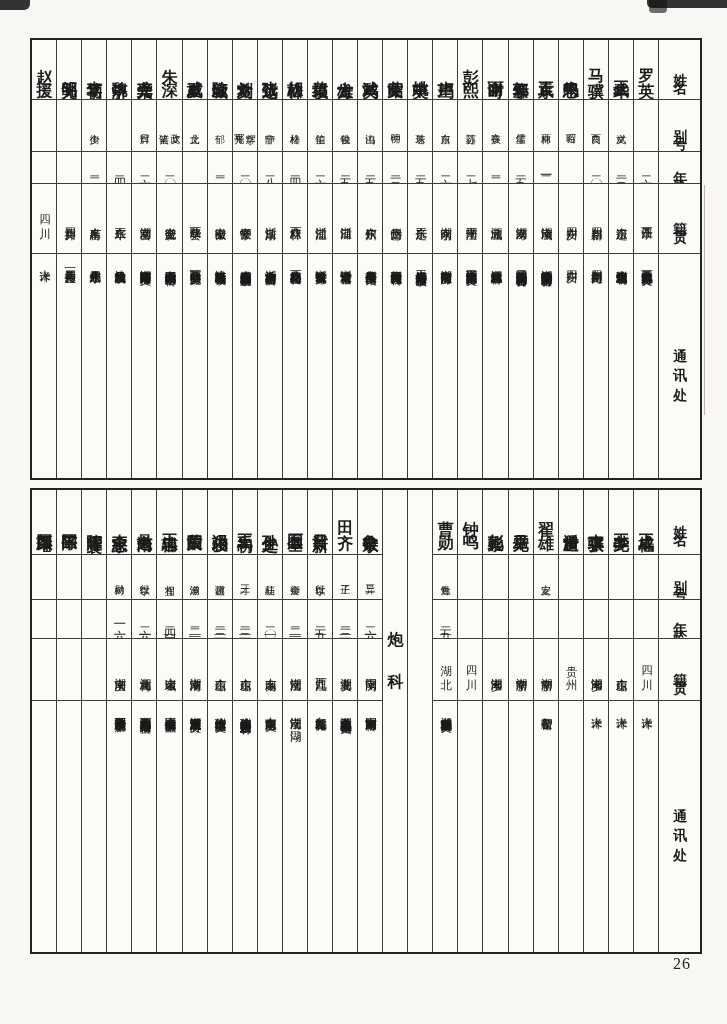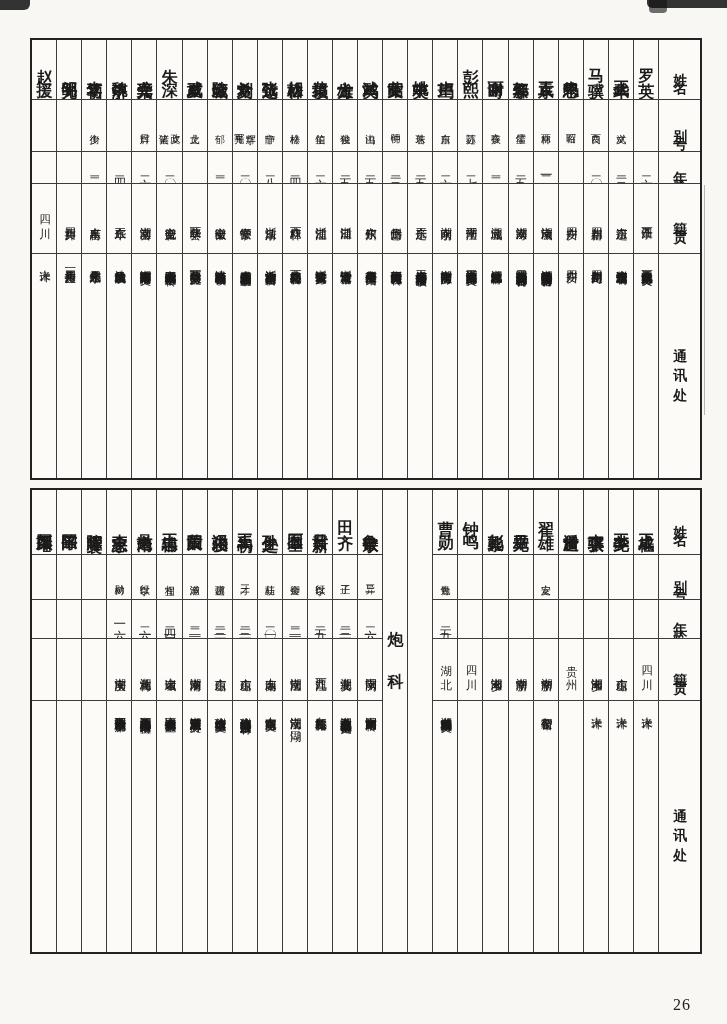--- a/index.html
+++ b/index.html
@@ -63,21 +63,21 @@
   .header-cell .vtext{font-size:14px;font-weight:bold;letter-spacing:.55em;}
   .header-cell.wide .vtext{letter-spacing:1.45em;}
 
   .divider-col{justify-content:flex-start;align-items:center;}
   .section-label{
     font-size:16px;font-weight:bold;letter-spacing:2.6em;
     padding-top:128px;
   }
 
   .page-number{
-    position:absolute;right:36px;top:996px;
+    position:absolute;right:36px;top:955px;
     font-family:"Liberation Serif","DejaVu Serif",serif;
     font-size:16px;color:#222;letter-spacing:1px;
   }
 </style>
 </head>
 <body>
 
 <div class="page">
   <div class="art tl"></div>
   <div class="art tr"></div>

